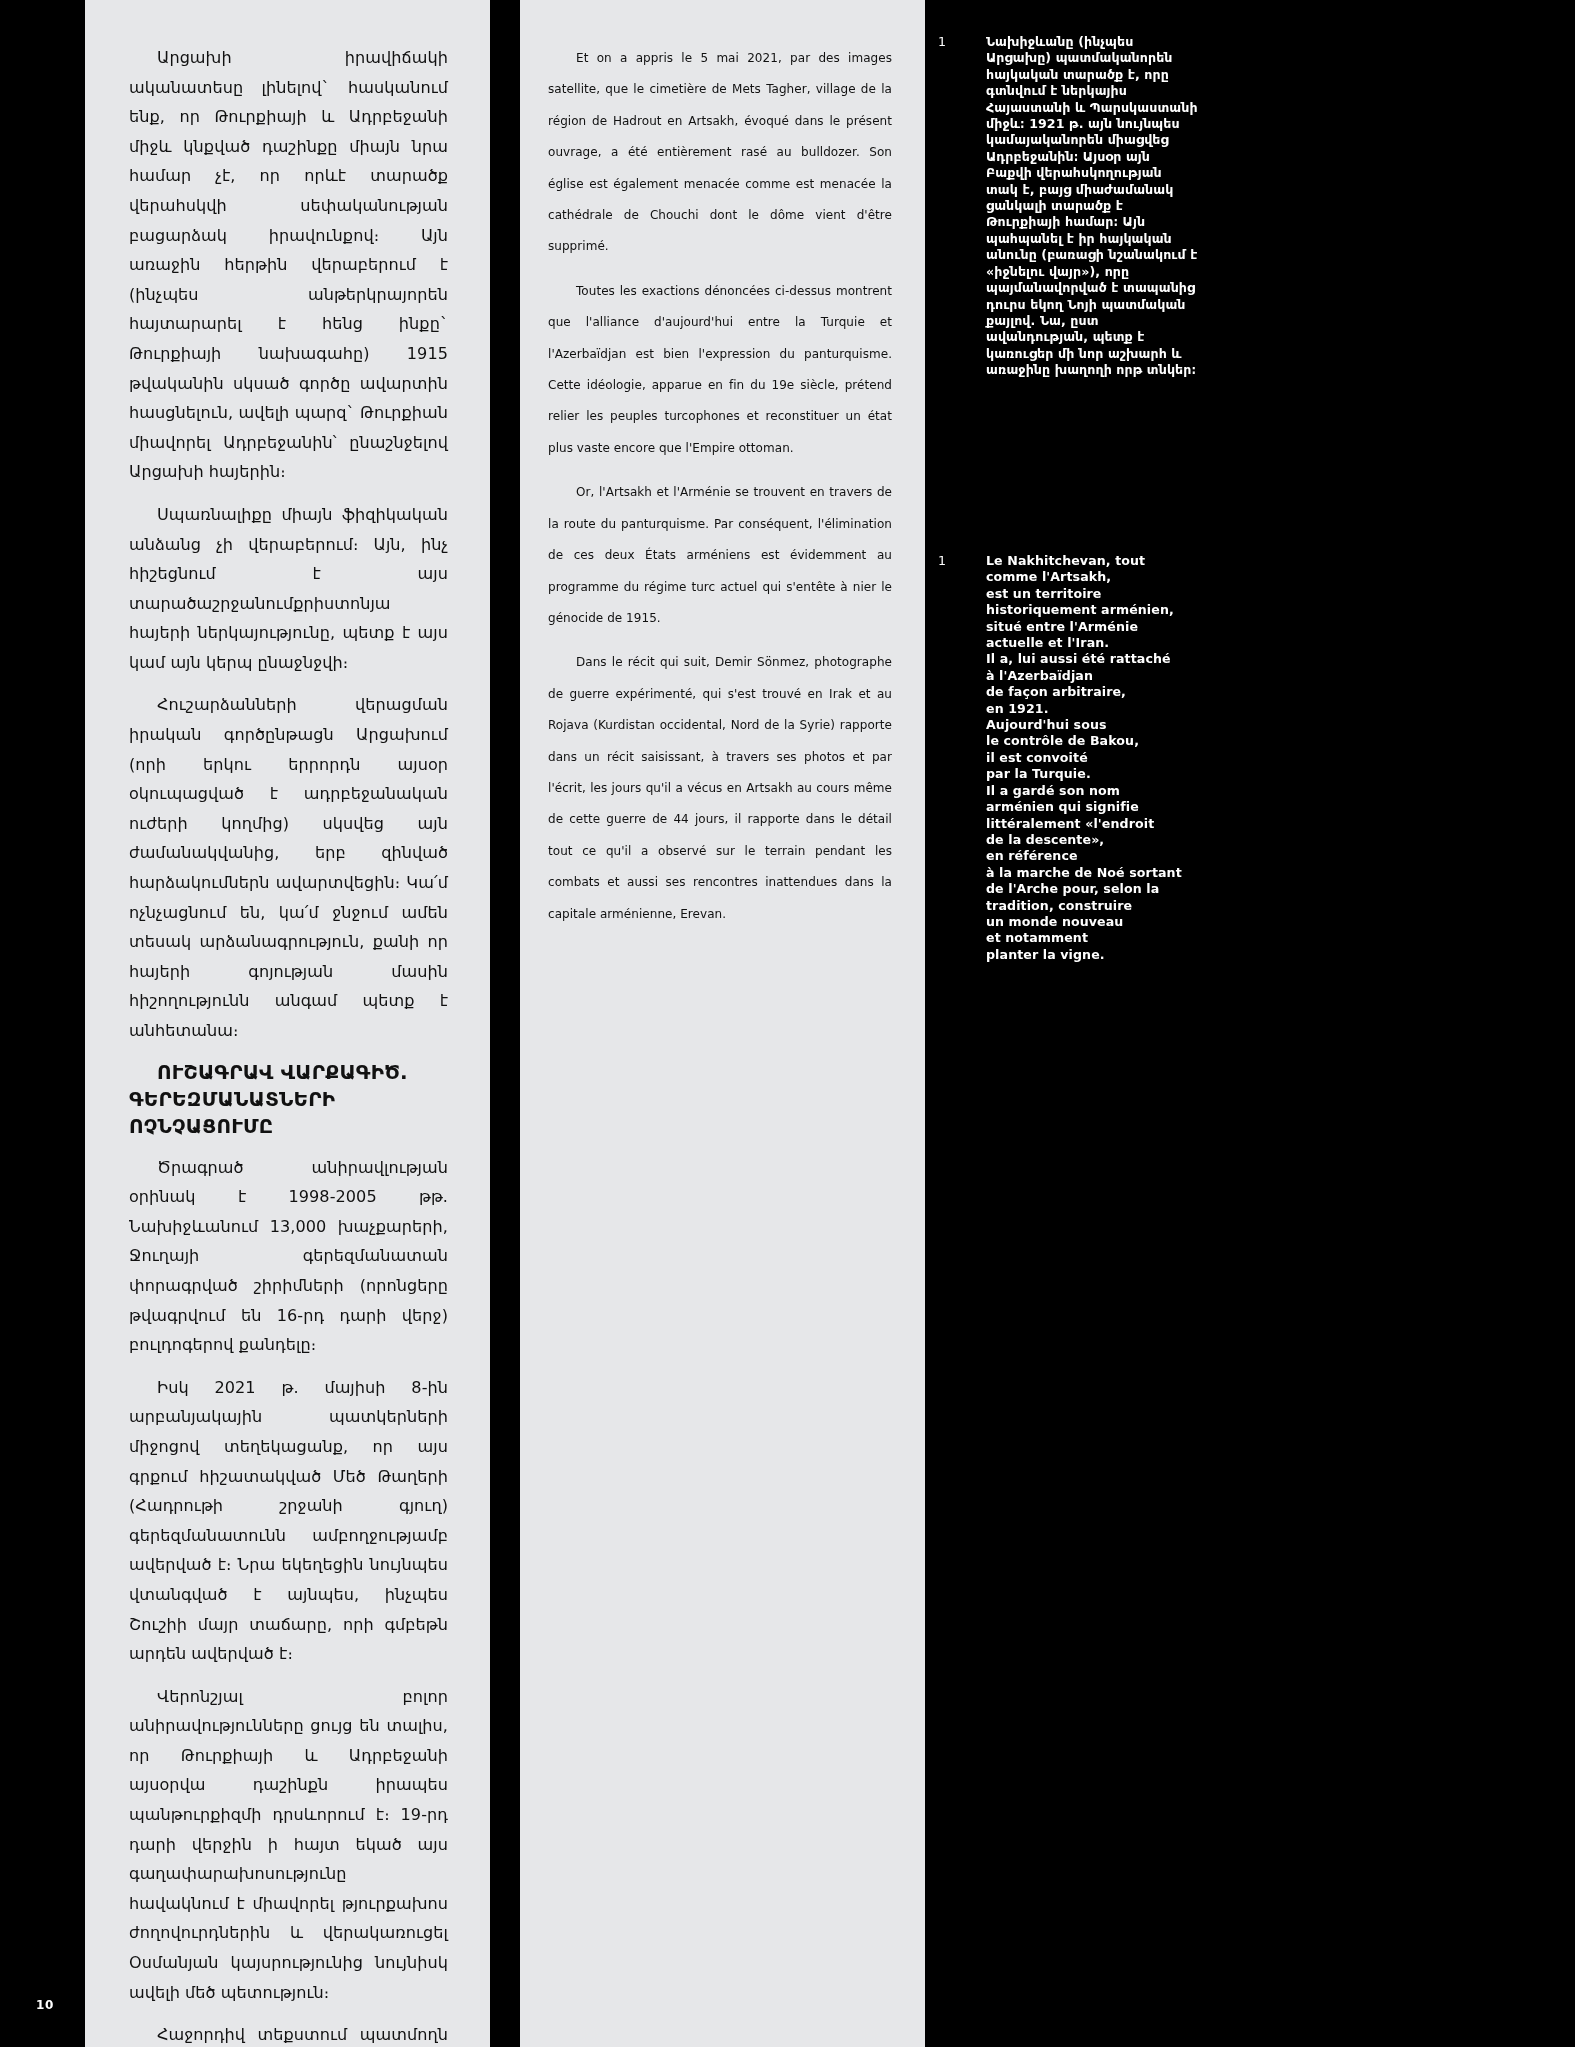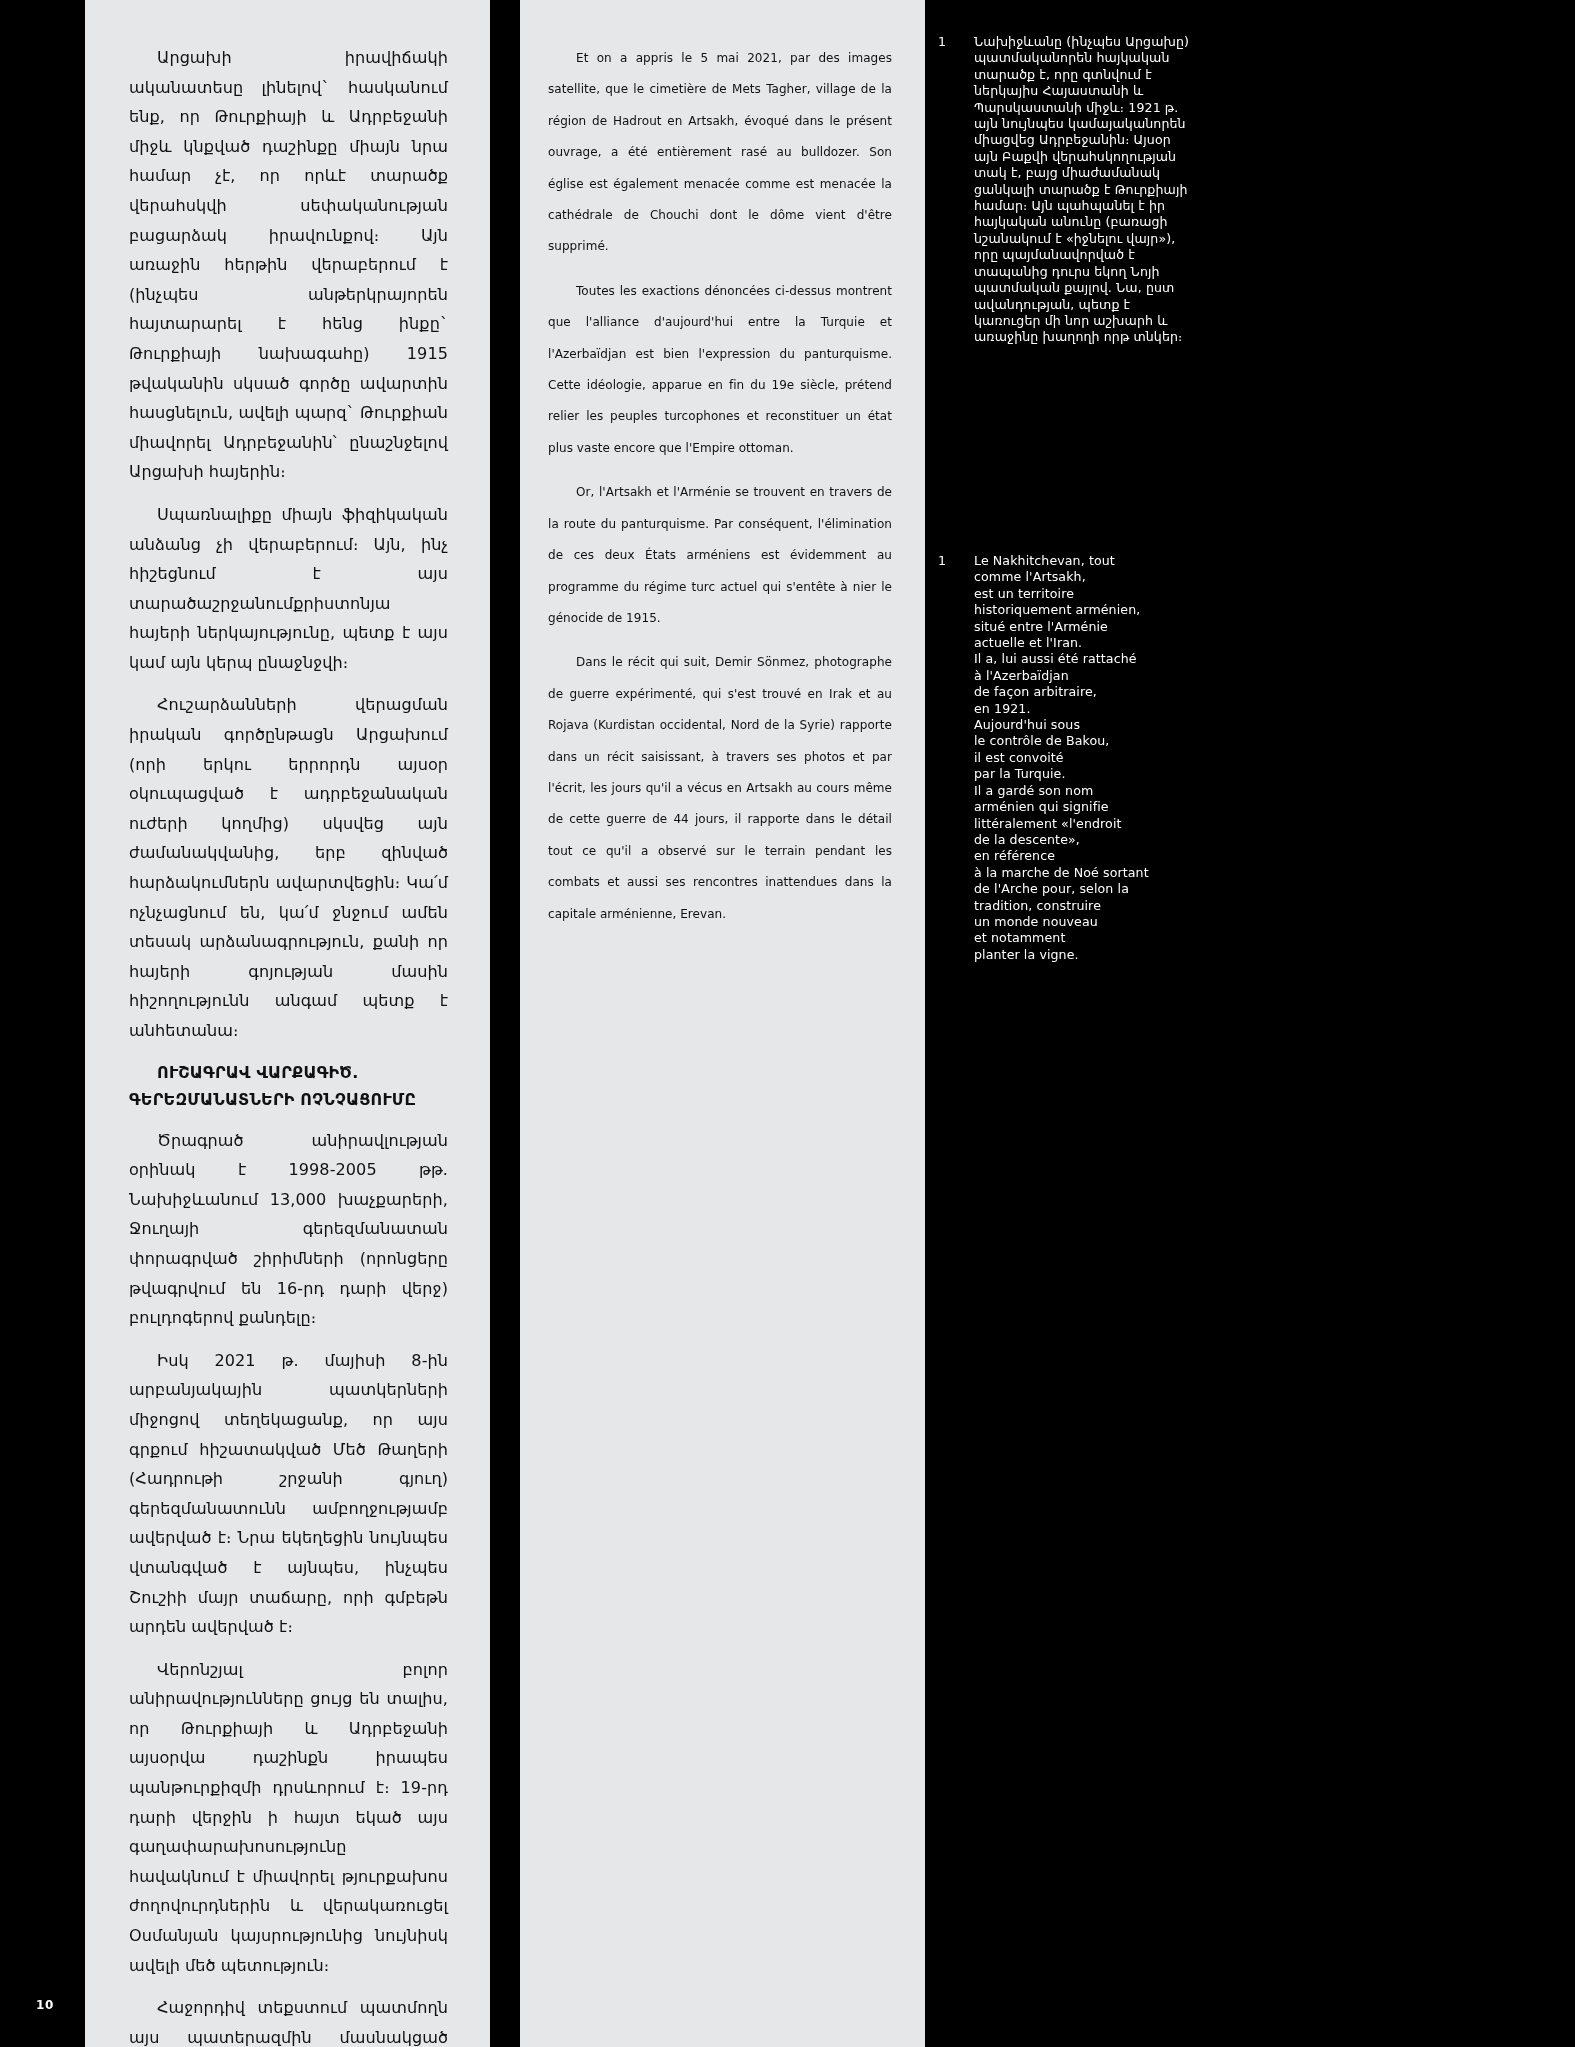--- a/index.html
+++ b/index.html
@@ -52,21 +52,21 @@
   }
 
   .col p {
     margin: 13px;
     text-indent: 28px;
   }
 
   
   .sec-head {
     font-weight: bold;
-    font-size: 16px;
+    font-size: 20px;
     line-height: 27px;
     letter-spacing: 0.2px;
     margin: 23px 0 10px 0;
     text-indent: 0;
     text-align: left;
   }
 
   
   #rail {
     position: absolute;
@@ -85,23 +85,24 @@
   .note .marker {
     position: absolute;
     left: 0;
     top: 0;
     width: 24px;
     text-align: left;
     font-size: 12.6px;
     color: #ffffff;
   }
   .note .body {
-    margin-left: 36px;
+    margin-left: 48px;
     display: block;
     white-space: pre-line;
+    font-weight: bold;
   }
   #note-arm { left: 8px; top: 34px;  width: 260px; }
   #note-fr  { left: 8px; top: 553px; width: 260px; }
 
   
   #folio {
     position: absolute;
     left: 36px;
     bottom: 35px;
     color: #ffffff;

